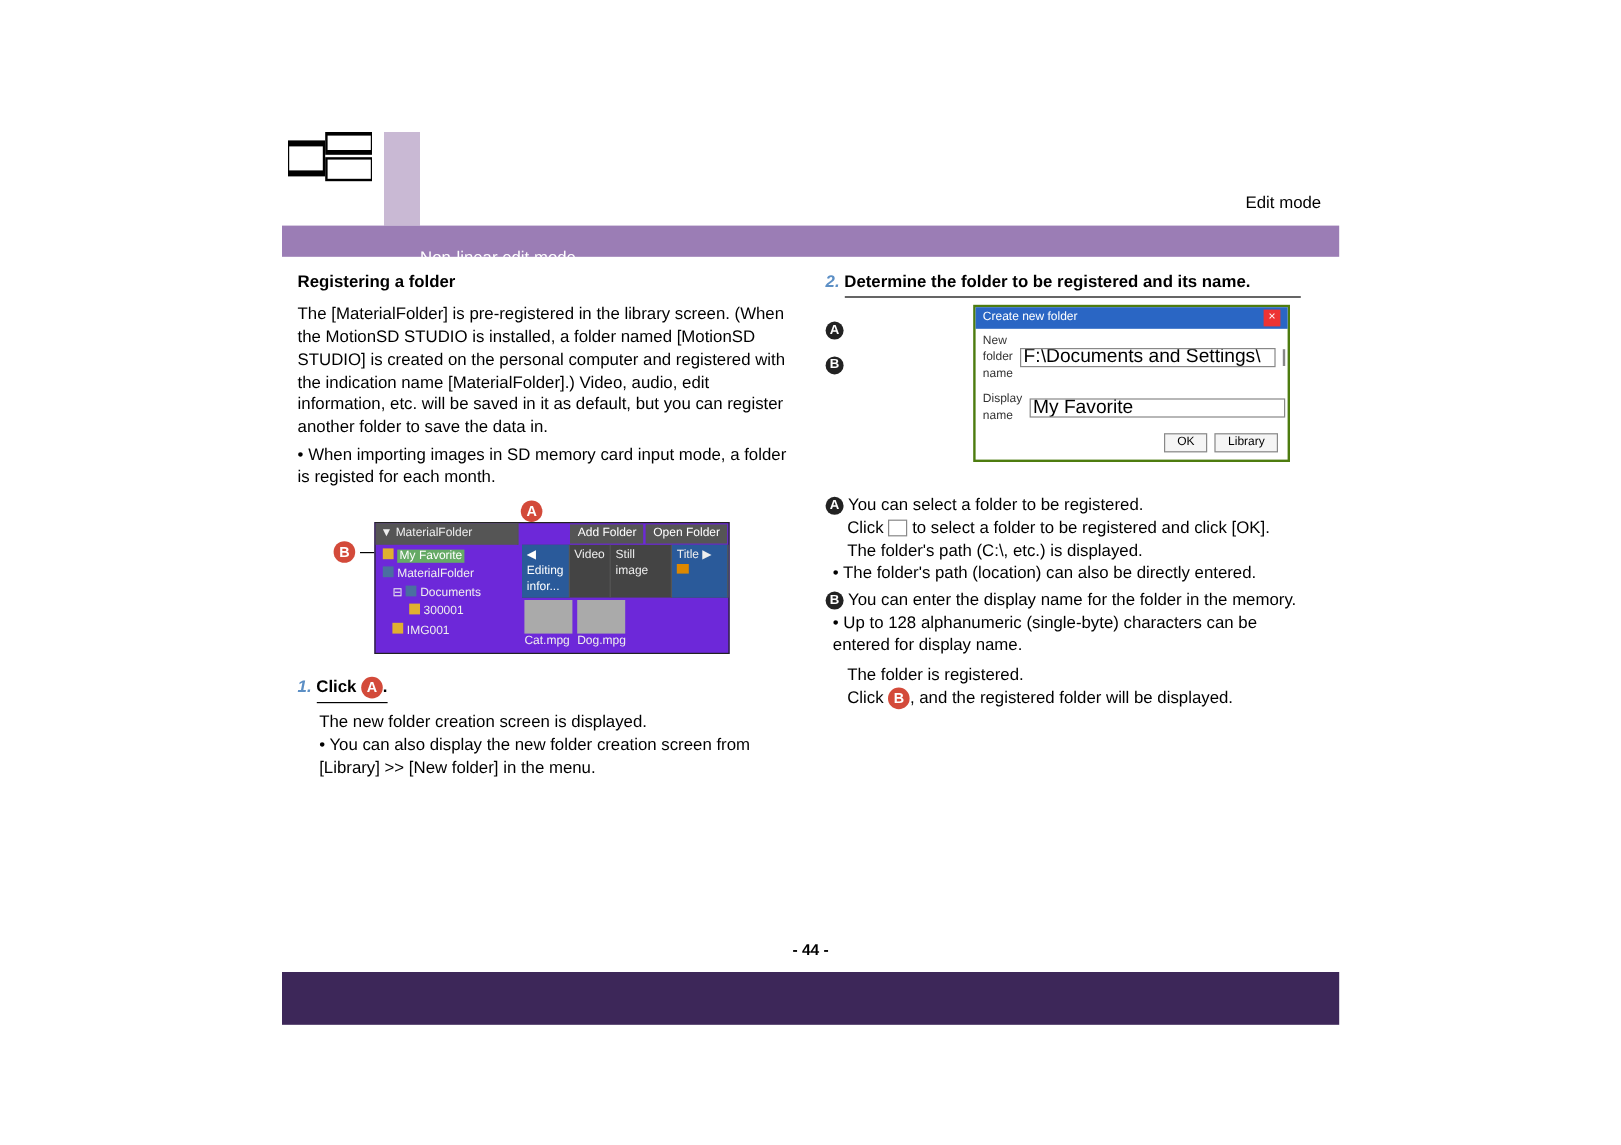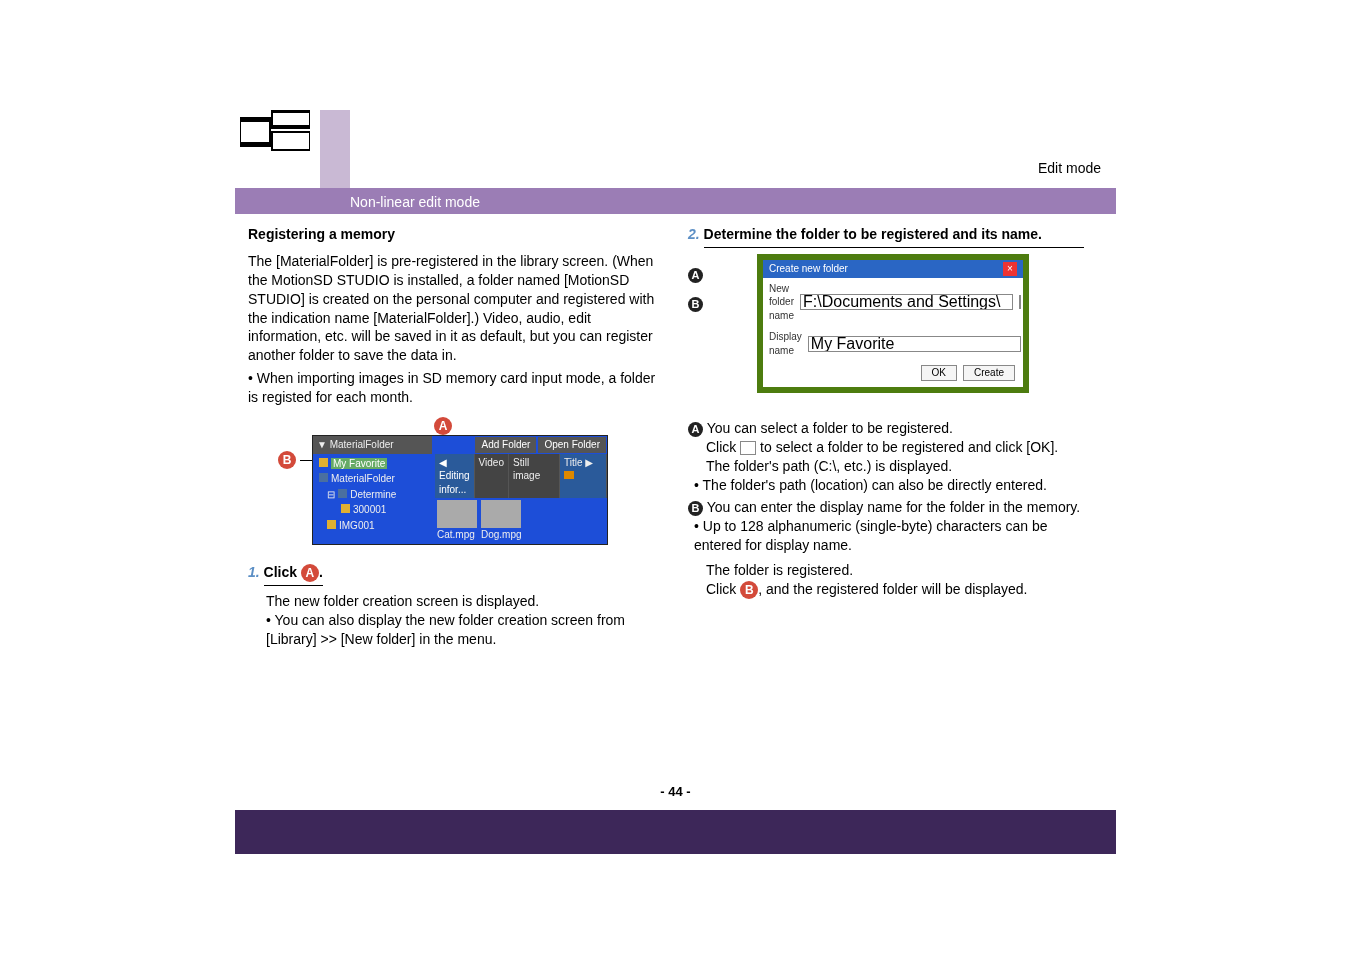--- a/index.html
+++ b/index.html
@@ -25,21 +25,21 @@
   .banner {
     position: absolute;
     top: 188px;
     left: 235px;
     right: 235px;
     height: 26px;
     background: #9b7db5;
   }
   .banner-inner {
     position: absolute;
-    top: 194px;
+    top: 206px;
     left: 350px;
     color: #fff;
     font-size: 14px;
   }
   .pale-strip {
     position: absolute;
     top: 110px;
     left: 320px;
     width: 30px;
     height: 78px;
@@ -79,42 +79,42 @@
   }
   .badge.red { background:#d34a3a; }
   .badge.black { background:#222; }
   .badge.small { width:15px;height:15px;font-size:11px;line-height:15px;}
   .lib-shot {
     margin: 10px 0 0 30px;
     width: 330px;
   }
   .lib-top { display:flex; justify-content:center; }
   .lib-body {
-    background:#1d4ed8;
+    background:#6d28d9;
     color:#eee;
     font-size:10px;
     border:1px solid #222;
   }
   .lib-row { display:flex; }
   .lib-left { width:110px; }
   .lib-right { flex:1; }
   .lib-cell { padding:2px 4px; border-right:1px solid #555; }
   .lib-btn { background:#555; color:#fff; padding:1px 6px; font-size:10px; display:inline-block; }
   .lib-tree { padding:2px 6px; }
   .lib-tree .sel { color:#fff; background:#6a6; padding:0 2px; }
   .lib-tree .line { padding:1px 0;}
   .lib-tree .img { width:9px;height:9px;background:#e0b030;display:inline-block;margin-right:3px;}
   .lib-tree .fld { width:9px;height:9px;background:#4a6fa0;display:inline-block;margin-right:3px;}
   .lib-thumbs { display:flex; gap:4px; padding:2px;}
   .lib-thumbs .t { width:40px;height:28px;background:#aaa; }
   .dialog {
-    margin: 6px auto 12px 46px;
+    margin: 6px auto 12px 100px;
     width: 260px;
     font-size:10px;
-    border:6px solid #4d7c0f;
+    border:2px solid #4d7c0f;
   }
   .dlg-title { background:#2a66c4;color:#fff;padding:2px 6px;font-size:10px;display:flex;justify-content:space-between;}
   .dlg-title .x { background:#e33;color:#fff;width:14px;height:14px;text-align:center;line-height:14px;font-size:10px;}
   .dlg-row { display:flex; align-items:center; padding:4px 6px; gap:6px;}
   .dlg-row .lab { width:80px; color:#333;}
   .dlg-row input { flex:1; height:14px; font-size:16px; padding:0 2px; border:1px solid #888;}
   .dlg-btn { border:1px solid #888; padding:0 10px; font-size:10px; background:#f5f5f5;}
   .dlg-btns { display:flex; justify-content:flex-end; gap:6px; padding:4px 8px 6px;}
   .folder-ico { width:14px;height:12px;border:1px solid #888;background:#fff; }
   .para-indent { margin-left:18px;}
@@ -153,21 +153,21 @@
   </svg>
 </div>
 
 <div class="edit-mode-label">Edit mode</div>
 <div class="banner"></div>
 <div class="banner-inner">Non-linear edit mode</div>
 
 <div class="content">
 
   <div class="col">
-    <h3>Registering a memory</h3>
+    <h3>Registering a folder</h3>
     <div>The [MaterialFolder] is pre-registered in the library screen. (When the MotionSD STUDIO is installed, a folder named [MotionSD STUDIO] is created on the personal computer and registered with the indication name [MaterialFolder].) Video, audio, edit information, etc. will be saved in it as default, but you can register another folder to save the data in.</div>
     <div style="margin-top:4px;">• <span>When importing images in SD memory card input mode, a folder is registed for each month.</span></div>
 
     <div class="lib-shot">
       <div class="lib-top">
           <span class="badge red">A</span>
         </div>
       <div style="display:flex;align-items:flex-start;">
         <div style="display:flex;align-items:center;gap:4px;margin-top:16px;">
           <span class="badge red">B</span>
@@ -178,21 +178,21 @@
             <div class="lib-left lib-cell" style="background:#555;">▼ <span>MaterialFolder</span></div>
             <div class="lib-right" style="display:flex;justify-content:flex-end;gap:2px;padding:1px;">
               <span class="lib-btn">Add Folder</span>
               <span class="lib-btn">Open Folder</span>
             </div>
           </div>
           <div class="lib-row">
             <div class="lib-left lib-tree">
               <div class="line"><span class="img"></span><span class="sel">My Favorite</span></div>
               <div class="line"><span class="fld"></span><span>MaterialFolder</span></div>
-              <div class="line" style="padding-left:8px;">⊟ <span class="fld"></span><span>Determine</span></div>
+              <div class="line" style="padding-left:8px;">⊟ <span class="fld"></span><span>Documents</span></div>
               <div class="line" style="padding-left:22px;"><span class="img"></span><span>300001</span></div>
               <div class="line" style="padding-left:8px;"><span class="img"></span><span>IMG001</span></div>
             </div>
             <div class="lib-right">
               <div style="display:flex;background:#444;">
                 <span class="lib-cell" style="flex:1;background:#2a5a9a;color:#fff;">◀ <span>Editing infor...</span></span>
                 <span class="lib-cell">Video</span>
                 <span class="lib-cell">Still image</span>
                 <span class="lib-cell" style="background:#2a5a9a;"><span>Title</span> ▶ <span style="background:#d80;display:inline-block;width:10px;height:8px;"></span></span>
               </div>
@@ -236,21 +236,21 @@
           <span class="lab">New folder name</span>
           <input value="F:\Documents and Settings\" style="">
           <span class="folder-ico"></span>
         </div>
         <div class="dlg-row">
           <span class="lab">Display name</span>
           <input value="My Favorite" style="">
         </div>
         <div class="dlg-btns">
           <span class="dlg-btn">OK</span>
-          <span class="dlg-btn">Create</span>
+          <span class="dlg-btn">Library</span>
         </div>
       </div>
     </div>
 
     <div style="margin-top:14px;">
       <span class="badge black small">A</span>
       <span>You can select a folder to be registered.</span>
     </div>
     <div class="para-indent">
       <span>Click </span><span class="folder-ico" style="display:inline-block;vertical-align:middle;"></span><span> to select a folder to be registered and click [OK].</span>

